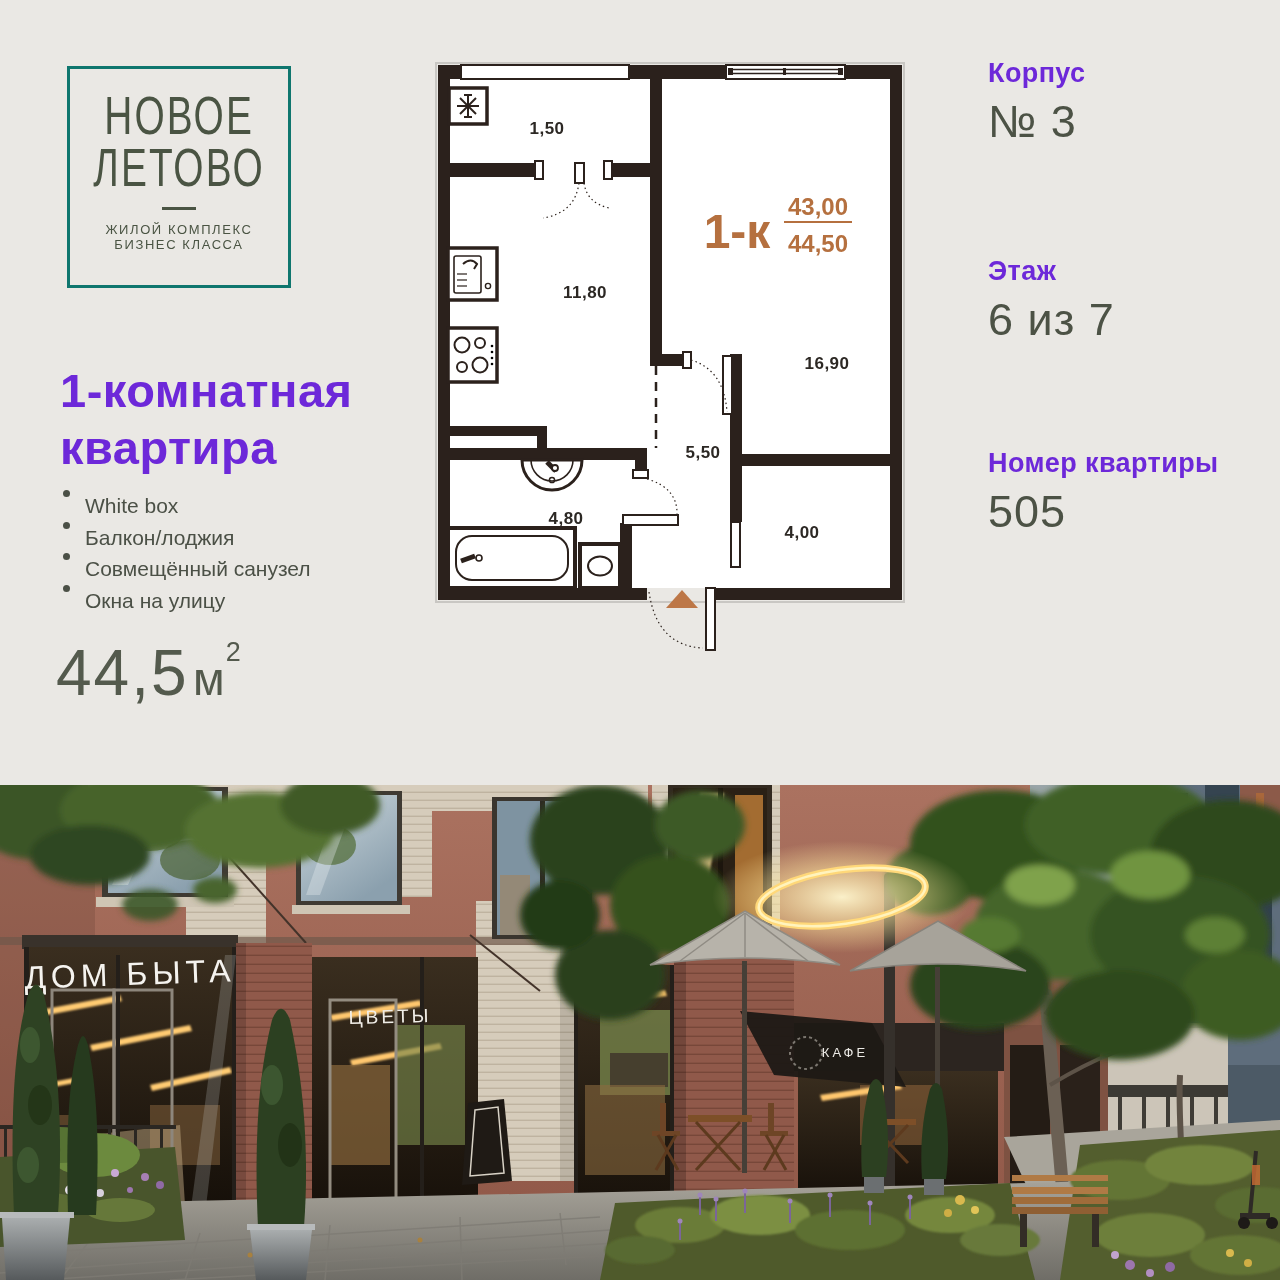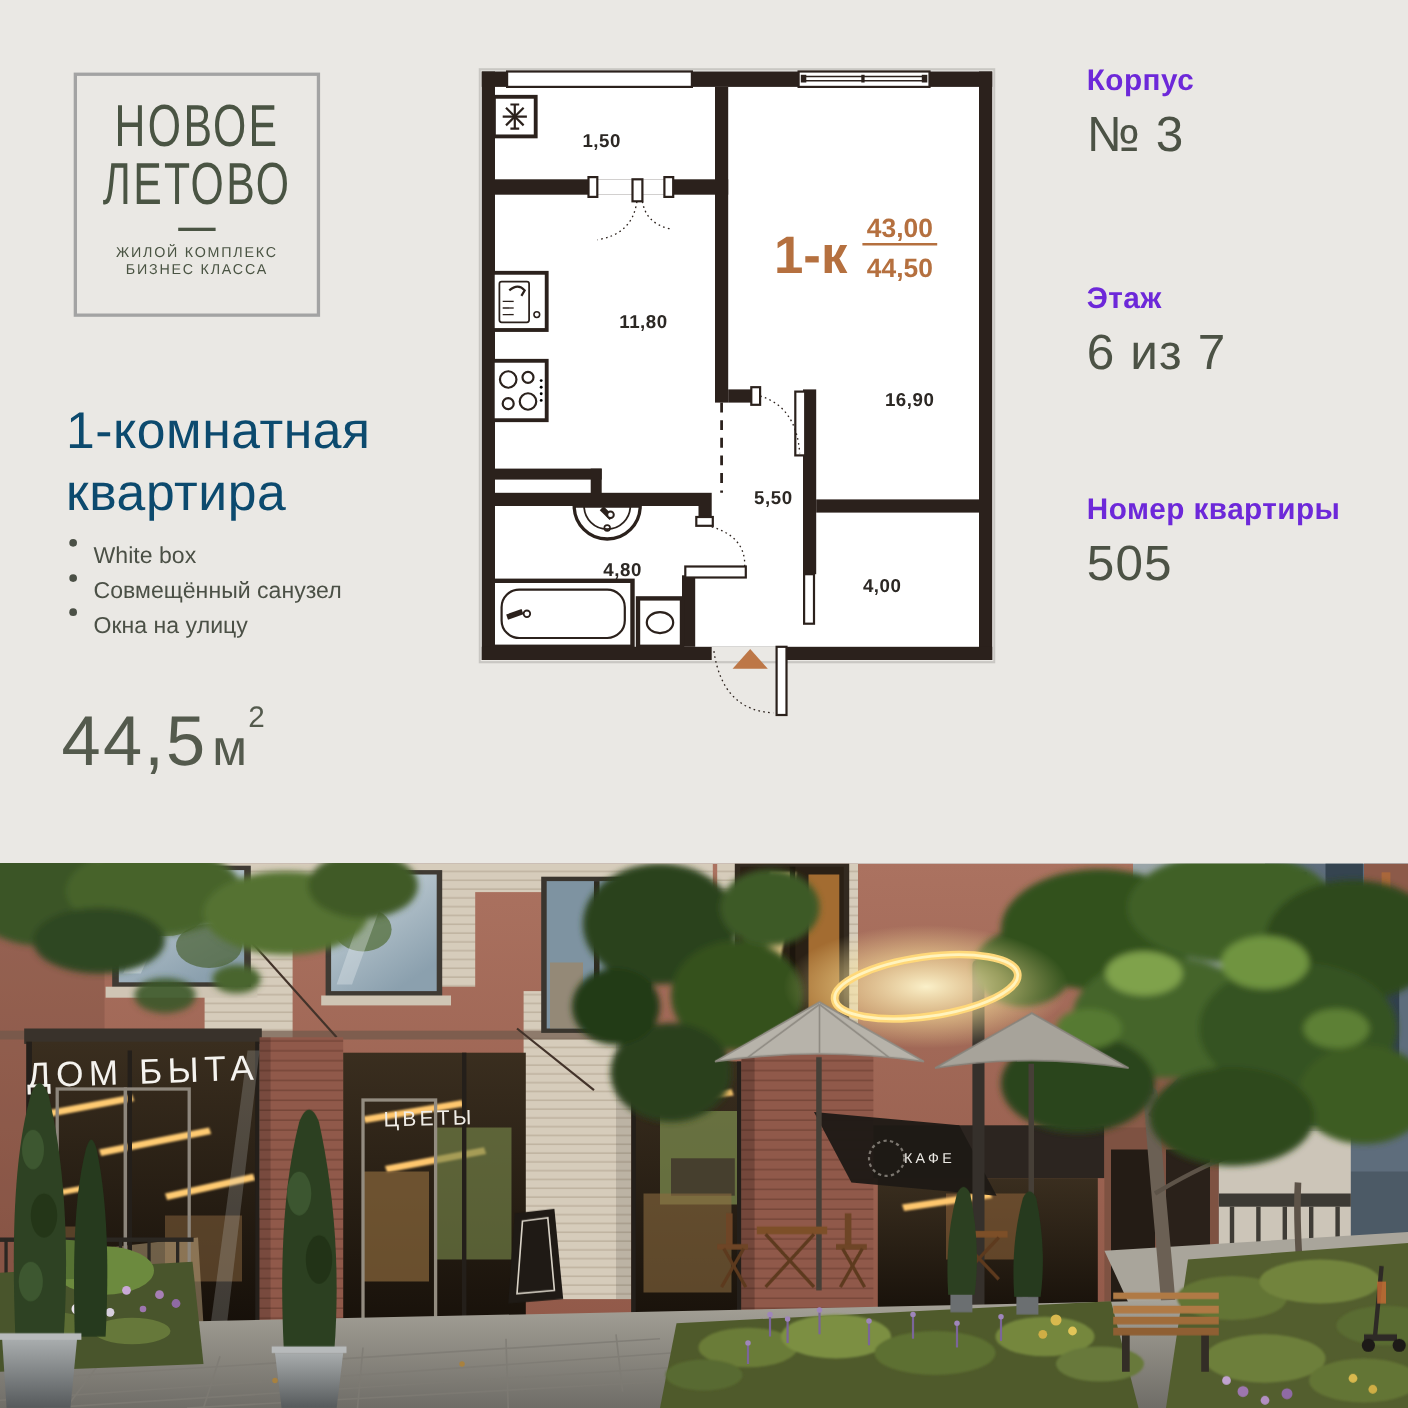--- a/index.html
+++ b/index.html
@@ -1,32 +1,32 @@
 <!DOCTYPE html>
 <html><head>
 <meta charset="utf-8">
 <style>
   html,body{margin:0;padding:0;background:#cfcecb;}
   .canvas{position:relative;width:1280px;height:1280px;overflow:hidden;
           font-family:"Liberation Sans",sans-serif;background:#eae8e4;}
   .abs{position:absolute;}
 
   
-  .logo-box{left:67px;top:66px;width:218px;height:216px;border:3px solid #a3a3a3;
+  .logo-box{left:67px;top:66px;width:218px;height:216px;border:3px solid #0f766e;
             display:flex;flex-direction:column;align-items:center;justify-content:flex-start;}
   .logo-title{margin-top:20px;color:#4a5443;font-family:"Liberation Sans",sans-serif;
               font-size:54px;line-height:52px;font-weight:500;letter-spacing:3px;
               transform:scaleX(.72);transform-origin:50% 0;text-align:center;white-space:nowrap;}
   .logo-dash{width:34px;height:3px;background:#4a5443;margin-top:14px;}
   .logo-sub{margin-top:12px;color:#4a5443;font-size:13px;font-weight:400;
             letter-spacing:1.6px;text-align:center;line-height:15px;}
 
   
-  .listing-title{left:60px;top:362px;color:#0c4a6e;font-size:47px;line-height:57px;
-                 font-weight:400;letter-spacing:.5px;}
+  .listing-title{left:60px;top:362px;color:#6d28d9;font-size:47px;line-height:57px;
+                 font-weight:700;letter-spacing:.5px;}
   .features{left:63px;top:490px;color:#4b5046;font-size:21px;line-height:31.5px;}
   .features .row{display:flex;align-items:flex-start;}
   .features .dot{width:7px;height:7px;border-radius:50%;background:#4b5046;margin-right:15px;flex:0 0 auto;}
   .area{left:56px;top:636px;color:#545a4d;}
   .area .num{font-size:64px;font-weight:400;letter-spacing:2px;}
   .area .unit{font-size:46px;letter-spacing:1px;}
   .area sup{font-size:27px;vertical-align:34px;}
 
   
   .lbl{color:#6d28d9;font-size:27px;font-weight:700;letter-spacing:.4px;text-align:center;}
@@ -61,20 +61,24 @@
 
   <div class="abs listing-title">
     <div>1-комнатная</div>
     <div>квартира</div>
   </div>
 
   <div class="abs features">
     <div class="row">
         <span class="dot"></span>
         <span>White box</span>
+      </div>
+    <div class="row">
+        <span class="dot"></span>
+        <span>Балкон/лоджия</span>
       </div>
     <div class="row">
         <span class="dot"></span>
         <span>Совмещённый санузел</span>
       </div>
     <div class="row">
         <span class="dot"></span>
         <span>Окна на улицу</span>
       </div>
   </div>

